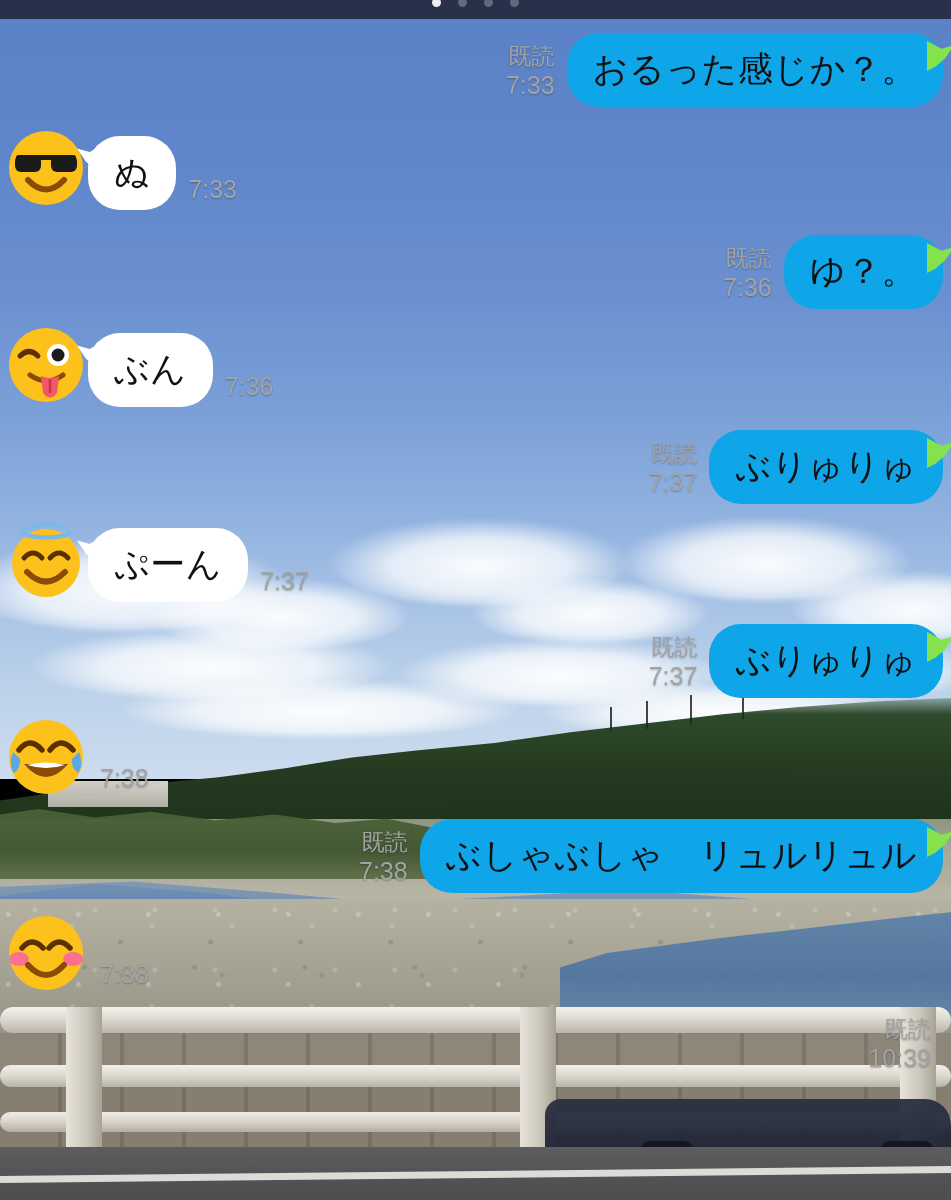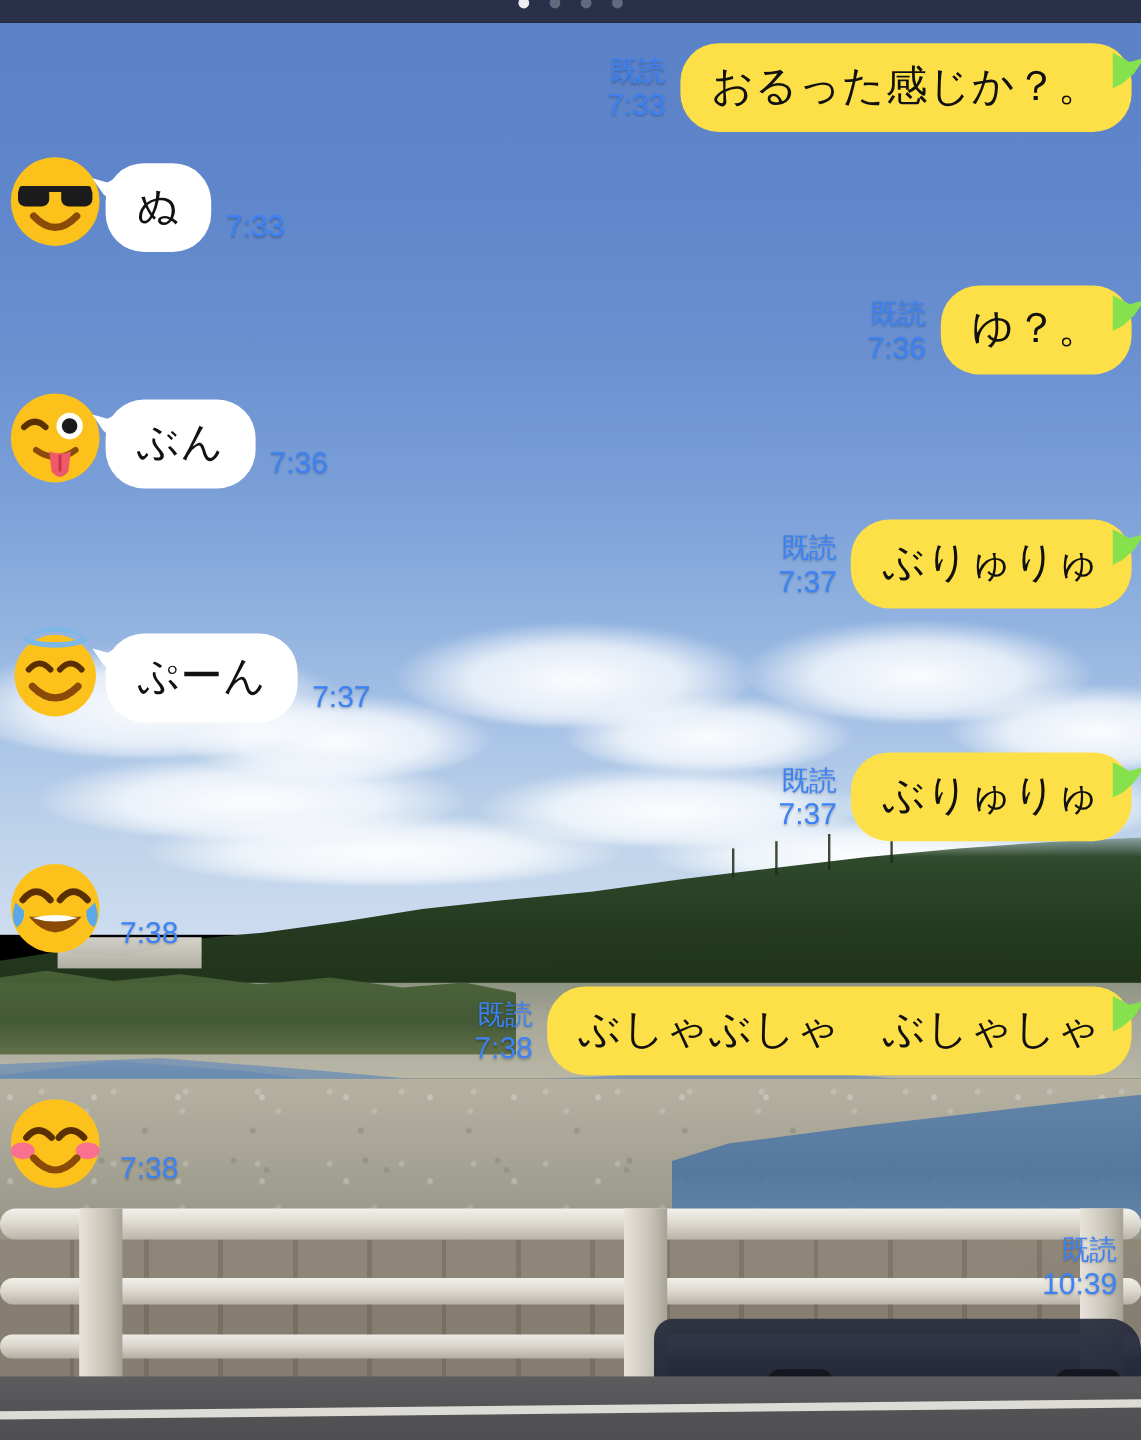--- a/index.html
+++ b/index.html
@@ -223,21 +223,21 @@
     position: relative;
     padding: 14px 26px 16px 26px;
     border-radius: 32px;
     font-size: 35px;
     line-height: 1.25;
     color: #111;
     white-space: nowrap;
     letter-spacing: 0.5px;
   }
   .bubble.in  { background: #ffffff; }
-  .bubble.out { background: #fde047; }
+  .bubble.out { background: #0ea5e9; }
 
   
   .bubble.in::before {
     content: "";
     position: absolute;
     left: -14px; top: 8px;
     width: 30px; height: 30px;
     background: #ffffff;
     clip-path: polygon(100% 0%, 100% 100%, 72% 86%, 40% 58%, 10% 14%, 52% 26%);
   }
@@ -248,26 +248,25 @@
     width: 30px; height: 30px;
     background: #86e24c;
     clip-path: polygon(0% 0%, 0% 100%, 28% 86%, 60% 58%, 90% 14%, 48% 26%);
   }
 
   .meta {
     display: flex;
     flex-direction: column;
     align-items: flex-end;
     justify-content: center;
-    color: #3b82f6;
+    color: #a3a3a3;
     font-size: 23px;
     line-height: 1.22;
     text-shadow: 0 1px 2px rgba(0,0,0,.28);
     padding-bottom: 6px;
-    margin-top: 12px;
   }
   .row.left .meta  { margin-left: 12px; align-items: flex-start; }
   .row.right .meta { margin-right: 12px; align-items: flex-end; }
   .meta .read { font-size: 23px; }
   .meta .time { font-size: 25px; }
 </style>
 </head>
 <body>
 
 <div id="app">
@@ -427,21 +426,21 @@
           <path d="M5 33 q-5 13 1 21 q7 -5 6 -14 z" fill="#5aa8e8"></path>
           <path d="M71 33 q5 13 -1 21 q-7 -5 -6 -14 z" fill="#5aa8e8"></path>
         </svg>
       </div>
       <div class="meta">
         <span class="time">7:38</span>
       </div>
     </div>
 
     <div class="row right" style="top: 800px;">
-      <div class="bubble out">ぶしゃぶしゃ　ぶしゃしゃ</div>
+      <div class="bubble out">ぶしゃぶしゃ　リュルリュル</div>
       <div class="meta">
         <span class="read">既読</span>
         <span class="time">7:38</span>
       </div>
     </div>
 
     <div class="row left" style="top: 896px;">
       <div class="avatar">
         <svg width="76" height="76" viewBox="0 0 76 76" aria-hidden="true">
           <circle cx="38" cy="38" r="37" fill="#fcc21b"></circle>

